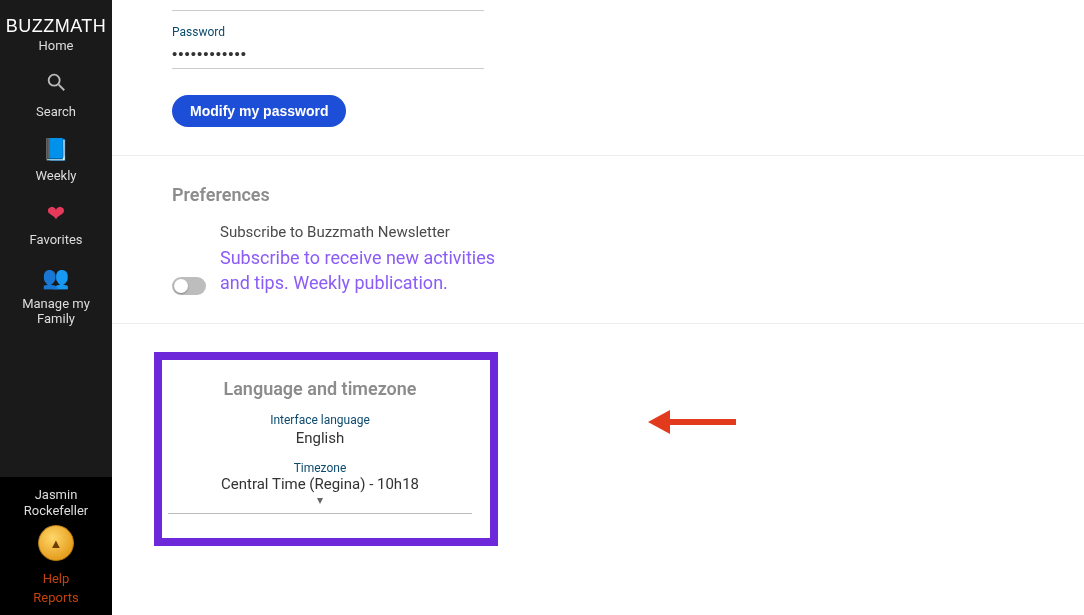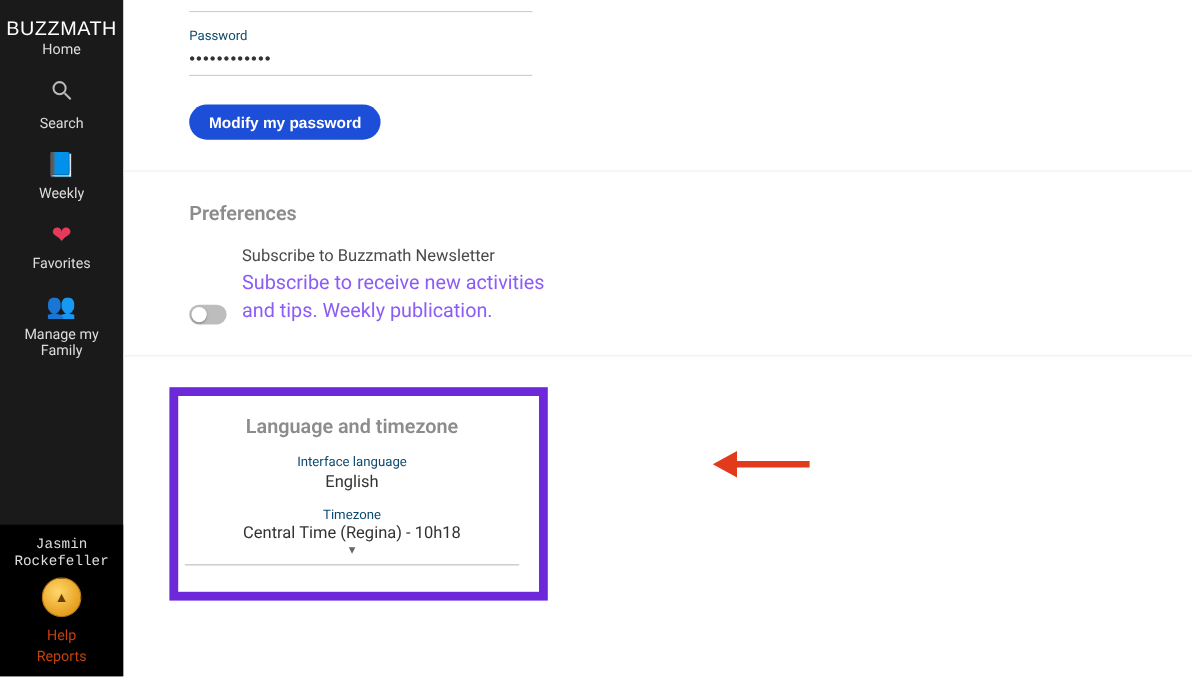--- a/index.html
+++ b/index.html
@@ -60,21 +60,20 @@
       display: flex;
       flex-direction: column;
       align-items: center;
       padding: 10px 4px 8px;
     }
     .user-name {
       text-align: center;
       font-size: 13px;
       line-height: 1.25;
       margin-bottom: 6px;
-      font-family: Liberation Mono, monospace;
     }
     .user-badge {
       width: 36px; height: 36px;
       border-radius: 50%;
       background: radial-gradient(circle at 40% 35%, #ffd76a, #e6a021 70%);
       display: flex; align-items: center; justify-content: center;
       color: #6b3e00;
       font-weight: bold;
       margin-bottom: 8px;
       border: 1px solid #b87b14;

